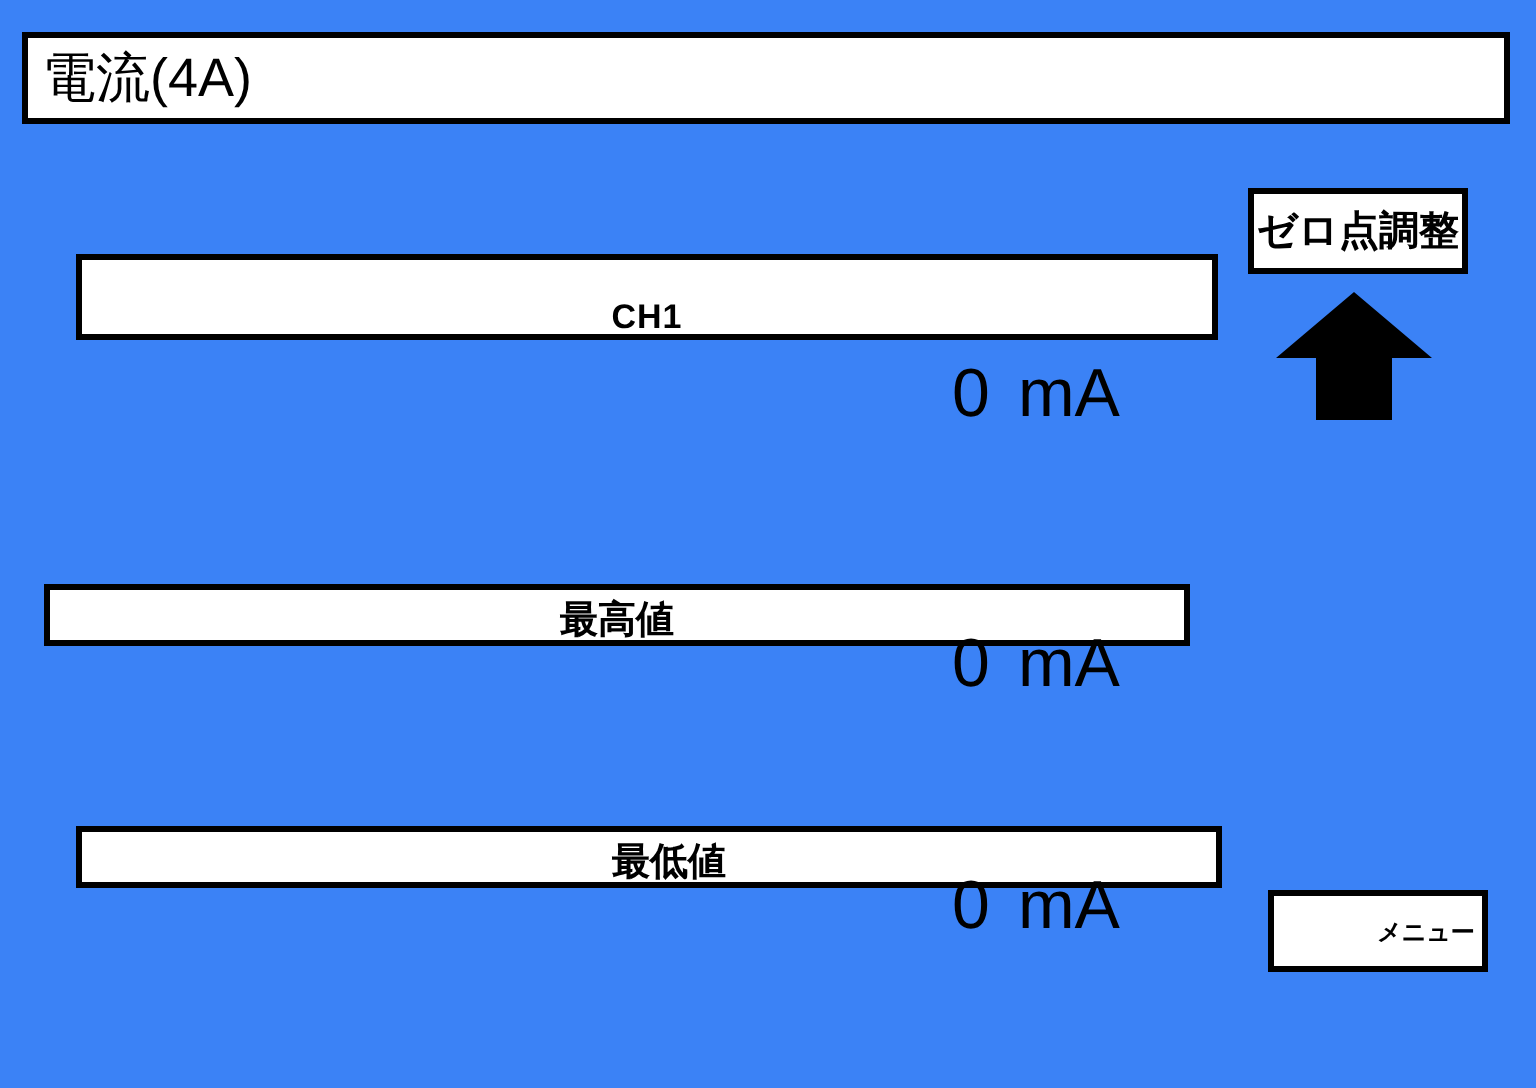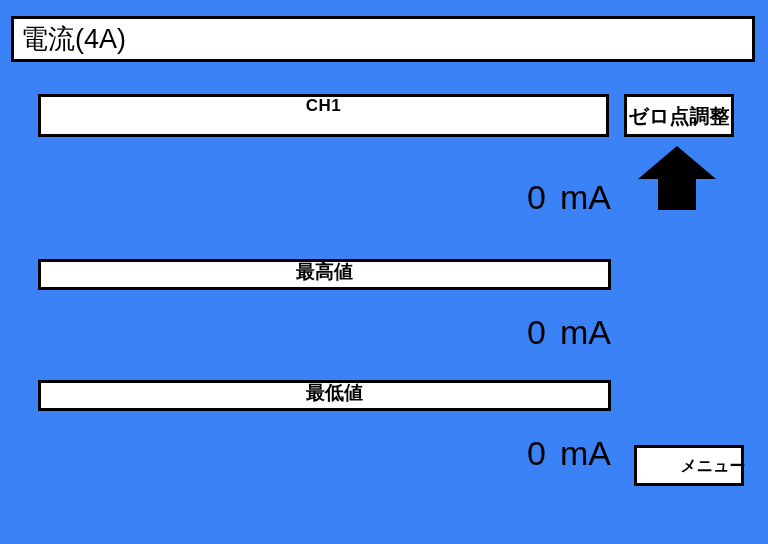--- a/index.html
+++ b/index.html
@@ -43,62 +43,63 @@
     white-space: nowrap;
   }
 
   
   .label-box {
     position: absolute;
     box-sizing: border-box;
     border: 3px solid #000000;
     background: #ffffff;
     display: flex;
-    align-items: flex-start;
+    align-items: flex-end;
     justify-content: center;
+    margin-top: 33px;
   }
   .label-box .box-text {
     font-size: 19px;
     font-weight: bold;
     line-height: 1;
     white-space: nowrap;
   }
 
   .box-ch1 {
     left: 38px;
     top: 94px;
     width: 571px;
     height: 43px;
   }
   .box-ch1 .box-text {
     font-size: 17px;
     letter-spacing: 0.5px;
   }
   .box-max {
-    left: 38px;
+    left: 22px;
     top: 259px;
     width: 573px;
     height: 31px;
   }
   .box-min {
     left: 38px;
     top: 380px;
     width: 573px;
     height: 31px;
     padding-left: 20px;
   }
 
   
   .value {
     position: absolute;
     font-size: 34px;
     font-weight: 400;
     line-height: 1;
     white-space: nowrap;
-    text-align: right;
+    text-align: center;
   }
   .value .num {
     font-size: 34px;
     letter-spacing: 0px;
   }
   .value .gap {
     display: inline-block;
     width: 14px;
   }
   .value .unit {
@@ -147,21 +148,21 @@
     font-size: 20px;
     letter-spacing: 0px;
   }
   .btn-menu {
     left: 634px;
     top: 445px;
     width: 110px;
     height: 41px;
   }
   .btn-menu .btn-text {
-    font-size: 16px;
+    font-size: 12px;
     letter-spacing: 0px;
     margin-left: 48px;
   }
 
   
   .arrow-up {
     position: absolute;
     left: 638px;
     top: 146px;
     width: 78px;

